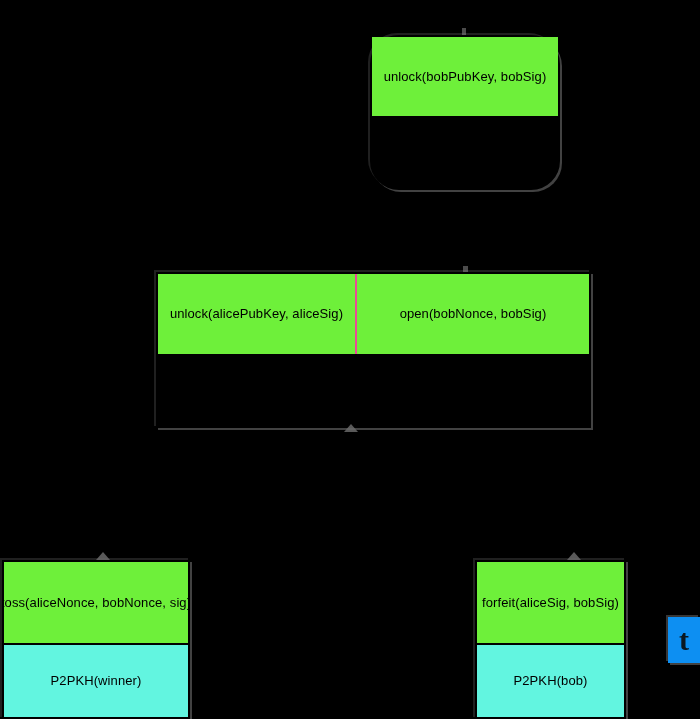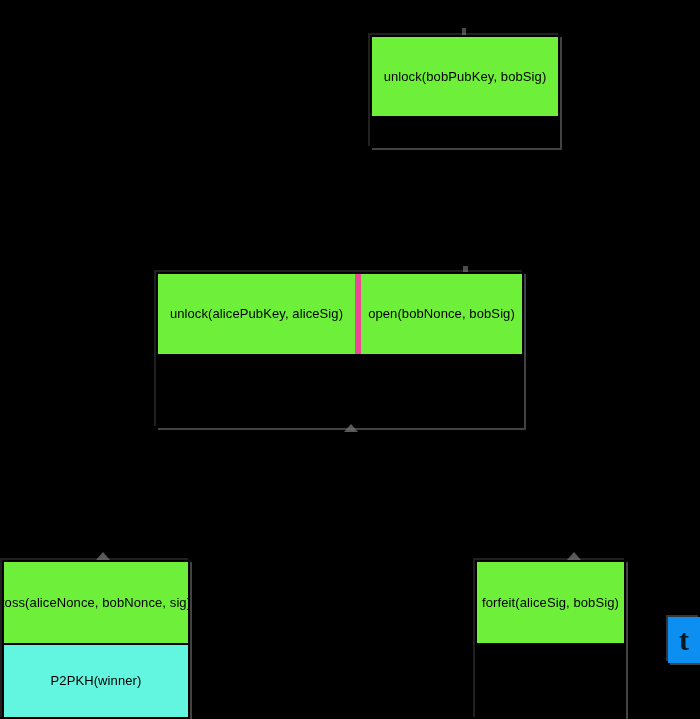--- a/index.html
+++ b/index.html
@@ -58,21 +58,21 @@
     padding: 2px 6px;
     overflow: hidden;
     white-space: nowrap;
   }
 
   .tx-cell.unlock {
     background: #6EF03A;
     flex: 1 1 0;
   }
   .tx-cell.unlock + .tx-cell.unlock {
-    border-left: 6px solid #ec4899;
+    border-left: 2px solid #ec4899;
   }
 
   .tx-cell.lock {
     background: #62F5E0;
     flex: 1 1 auto;
   }
 
   
   .arrow-marker {
     position: absolute;
@@ -102,46 +102,47 @@
     font-family: "Liberation Serif", serif;
     box-shadow: 2px 2px 0 0 rgba(120,120,120,0.55),
                -2px -2px 0 0 rgba(110,110,110,0.5);
   }
 </style>
 </head>
 <body>
 
 <div id="canvas">
 
-  <div class="tx-box" id="tx-1" style="left:370px; top:35px; width:190px; height:113px;">
+  <div class="tx-box" id="tx-1" style="left:370px; top:35px; width:190px; height:155px;border-radius:29px;">
     <div class="tx-unlock-row" style="height:79px;">
       <div class="tx-cell unlock">unlock(bobPubKey, bobSig)</div>
     </div>
   </div>
   <div class="edge-tick" style="left:462px; top:28px; width:4px; height:7px;"></div>
 
-  <div class="tx-box" id="tx-2" style="left:156px; top:272px; width:368px; height:156px;">
+  <div class="tx-box" id="tx-2" style="left:156px; top:272px; width:435px; height:156px;">
     <div class="tx-unlock-row" style="height:80px;">
       <div class="tx-cell unlock" style="flex:0 0 197px;">unlock(alicePubKey, aliceSig)</div>
       <div class="tx-cell unlock">open(bobNonce, bobSig)</div>
     </div>
   </div>
   <div class="edge-tick" style="left:463px; top:266px; width:5px; height:6px;"></div>
   <div class="arrow-marker" style="left:344px; top:424px;"></div>
 
   <div class="tx-box" id="tx-3" style="left:2px; top:560px; width:188px; height:159px;">
     <div class="tx-unlock-row" style="height:81px;">
       <div class="tx-cell unlock">toss(aliceNonce, bobNonce, sig)</div>
     </div>
     <div class="tx-cell lock">P2PKH(winner)</div>
   </div>
   <div class="arrow-marker" style="left:96px; top:552px;"></div>
 
   <div class="tx-box" id="tx-4" style="left:475px; top:560px; width:151px; height:159px;">
     <div class="tx-unlock-row" style="height:81px;">
       <div class="tx-cell unlock">forfeit(aliceSig, bobSig)</div>
     </div>
+    <div class="tx-cell lock">P2PKH(bob)</div>
   </div>
   <div class="arrow-marker" style="left:567px; top:552px;"></div>
 
   <div class="badge" style="left:668px; top:617px; width:32px; height:46px;">t</div>
 
 </div>
 
 </body></html>

